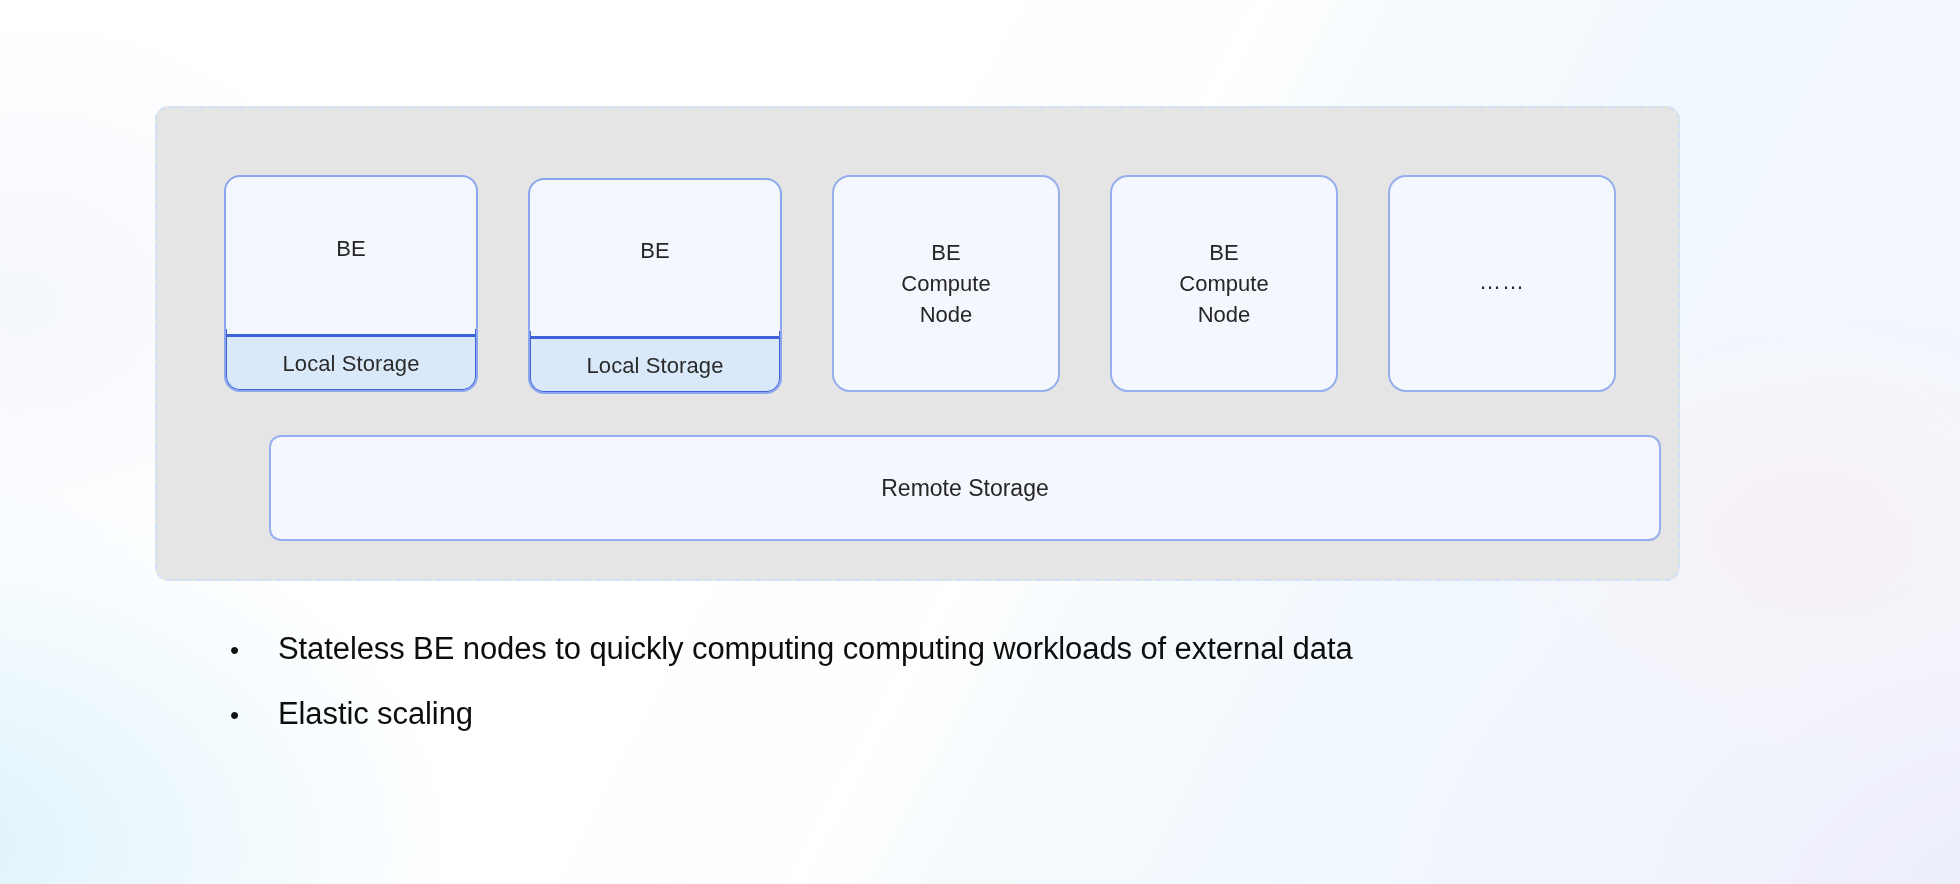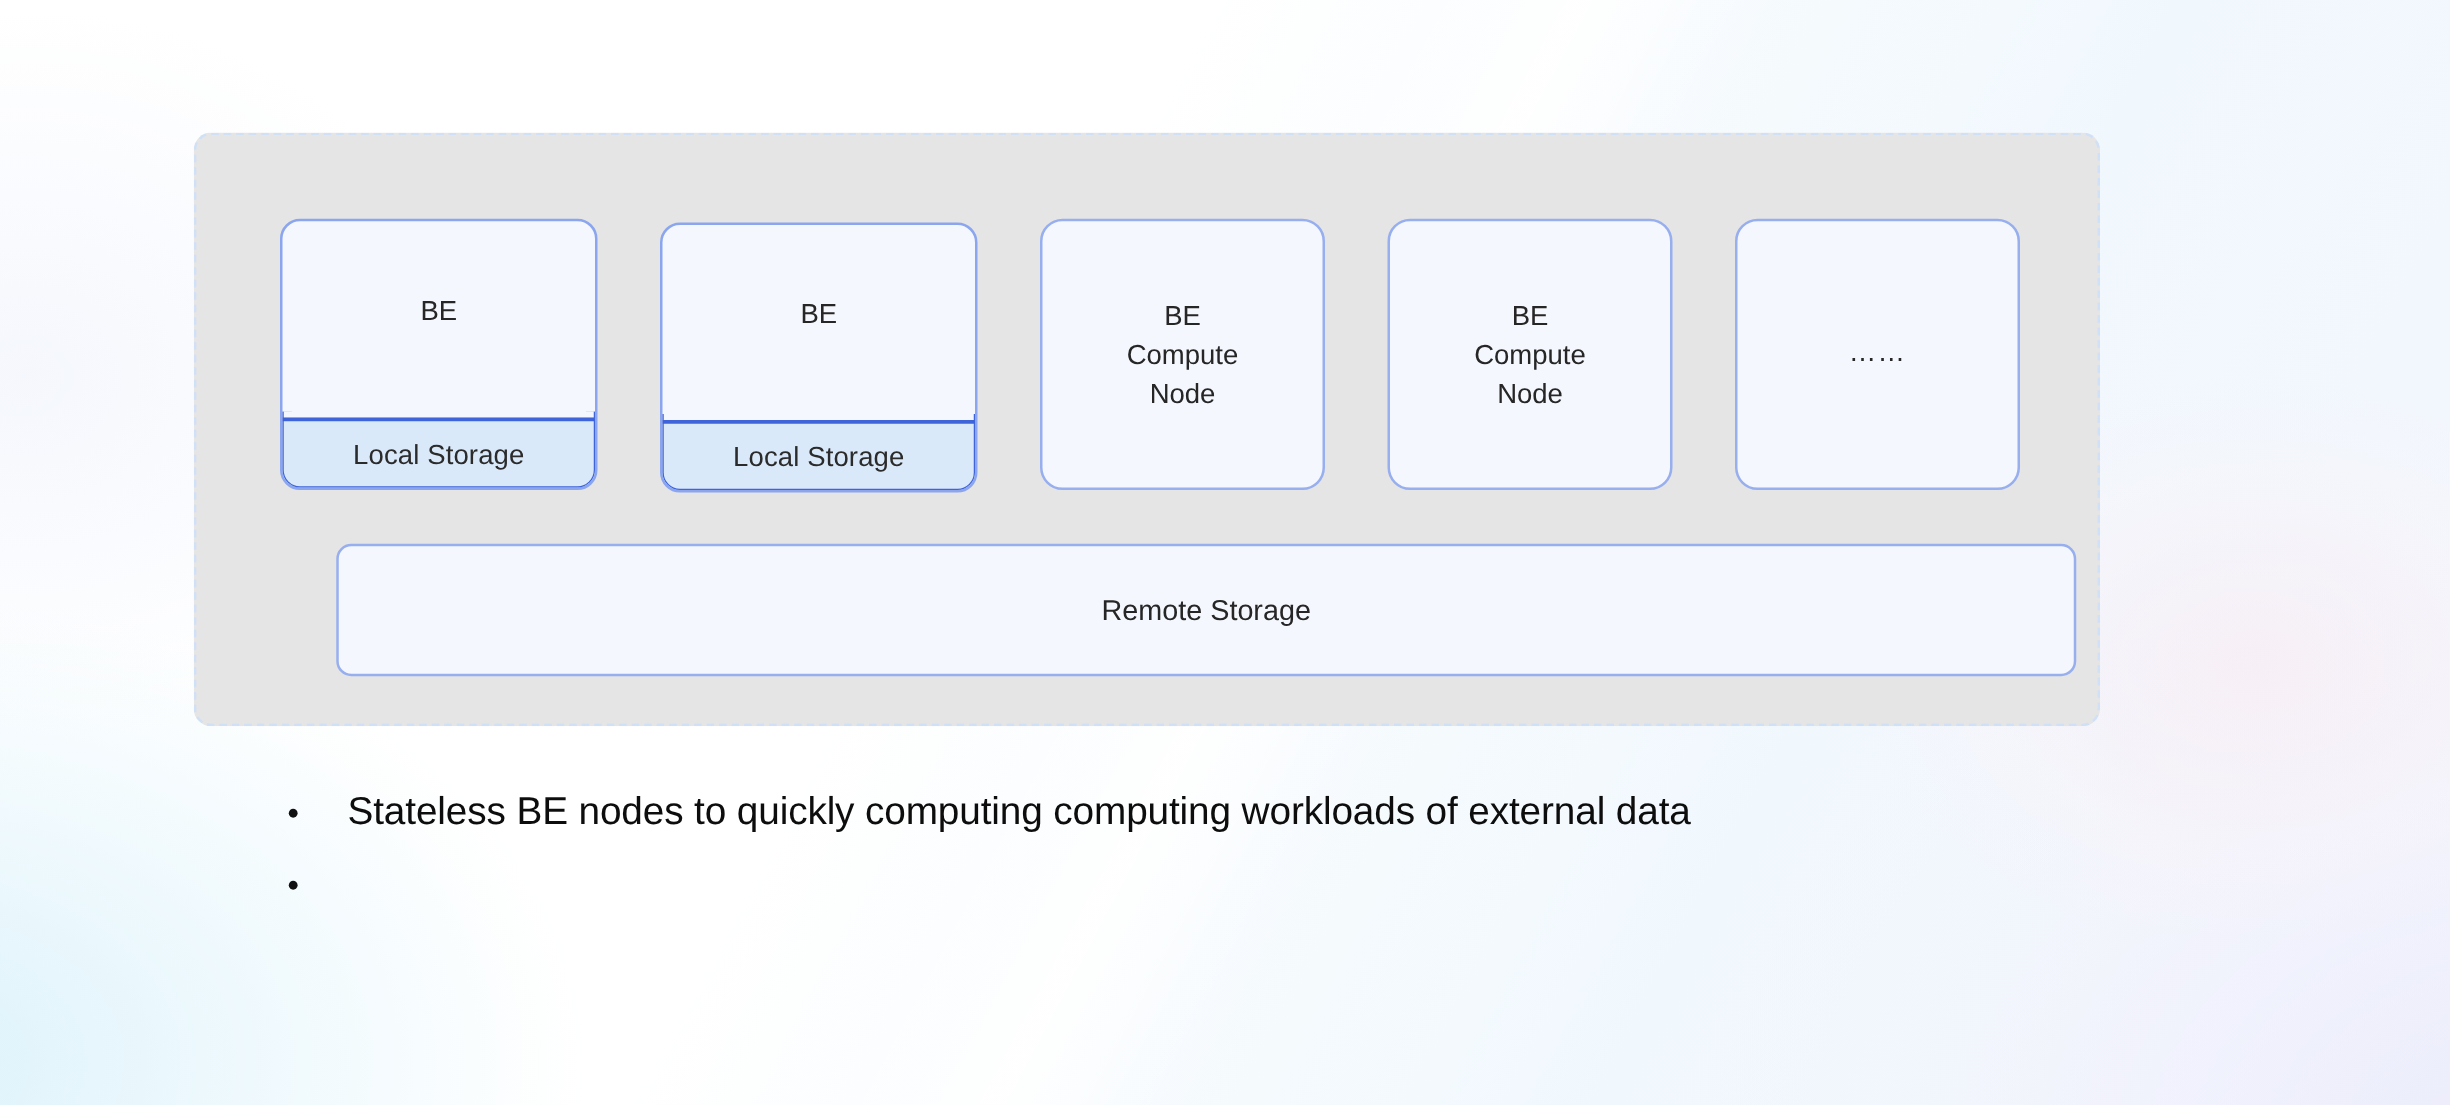--- a/index.html
+++ b/index.html
@@ -269,15 +269,16 @@
 
 <div class="bullets">
 
   <div class="bullet-item">
     <span class="bullet-dot">•</span>
     <span class="bullet-text">Stateless BE nodes to quickly computing computing workloads of external data</span>
   </div>
 
   <div class="bullet-item">
     <span class="bullet-dot">•</span>
+    <span class="bullet-text">Elastic scaling</span>
   </div>
 
 </div>
 
 </body></html>

